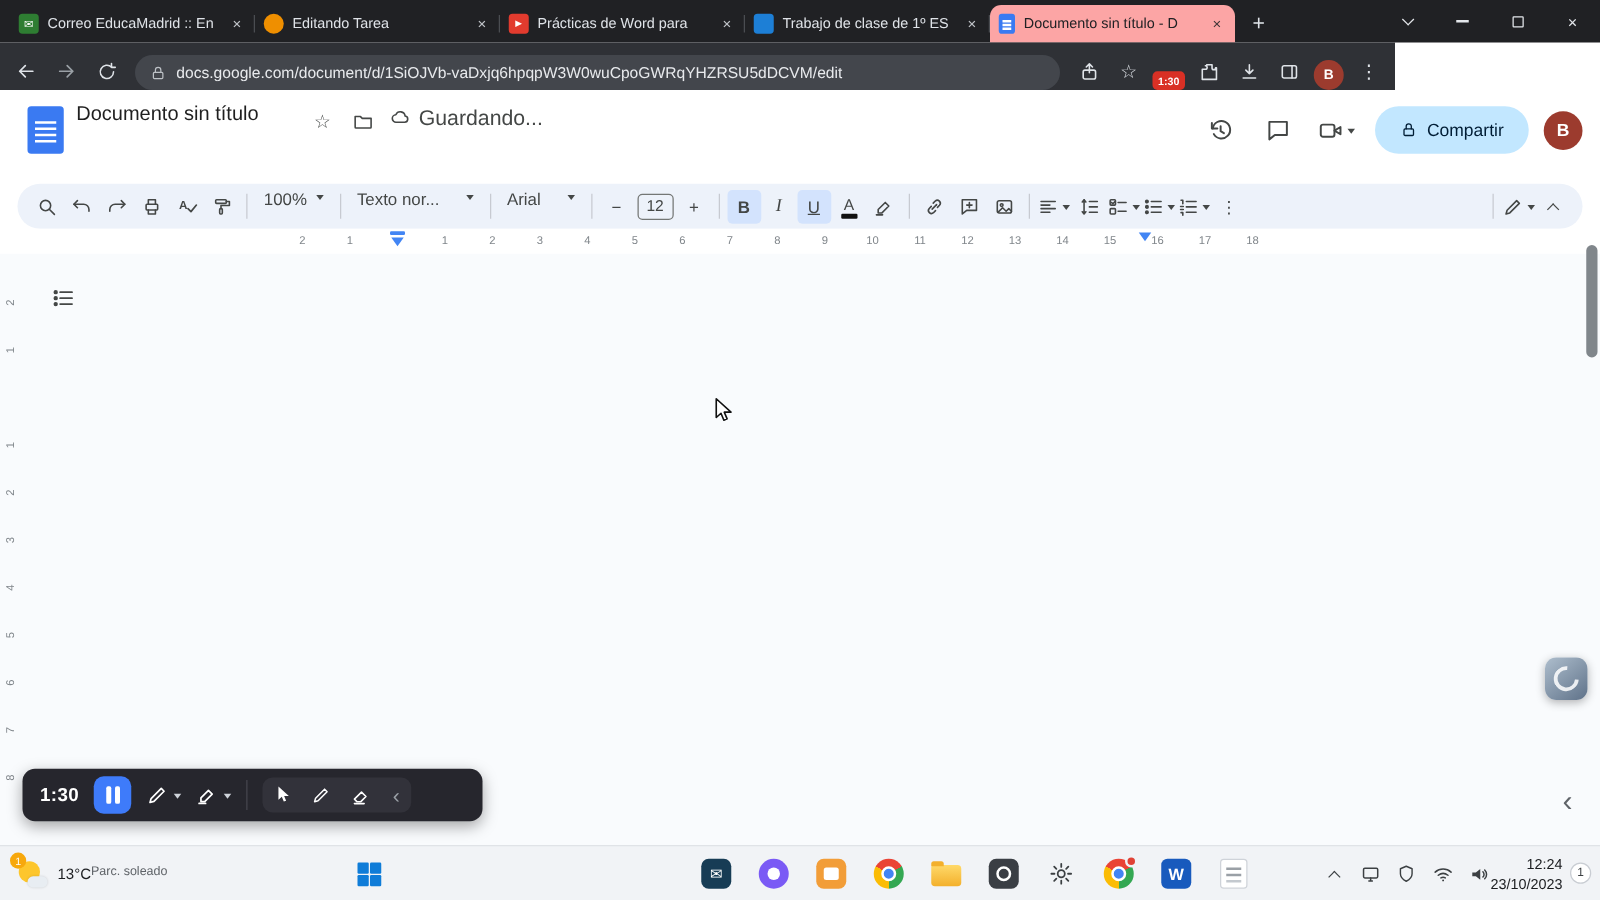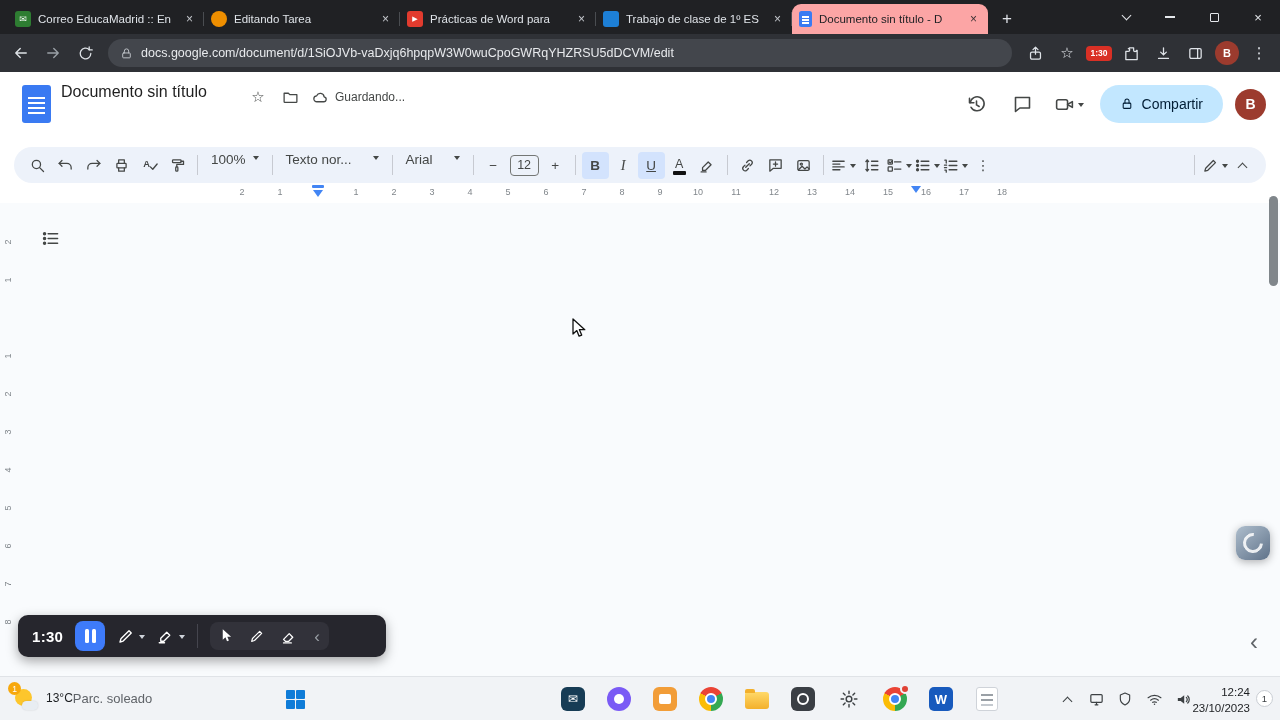--- a/index.html
+++ b/index.html
@@ -27,35 +27,35 @@
 .fav-video{background:#e23b2e;font-size:7px}
 .fav-class{background:#1d7fd6}
 .fav-docs{background:#3a7af2;position:relative;border-radius:2.5px;width:13px;height:16px}
 .fav-docs::before{content:"";position:absolute;left:3px;right:3px;top:5px;height:1.6px;background:#fff;box-shadow:0 3px 0 #fff,0 6px 0 #fff}
 .newtab{width:26px;height:26px;margin:0 0 2px 6px;display:flex;align-items:center;justify-content:center;color:#dfe3e8;font-size:17px;border-radius:50%}
 .wincontrols{margin-left:auto;display:flex;height:34px;color:#e4e7eb}
 .wc{width:44px;height:34px;display:flex;align-items:center;justify-content:center;font-size:13px}
 .minbar{width:10px;height:1.6px;background:#e4e7eb}
 .maxbox{width:9px;height:9px;border:1.4px solid #e4e7eb;border-radius:1px}
 
-.navbar{position:absolute;left:0;top:34px;width:1280px;height:38px;background:#2f3136;display:flex;align-items:center;padding:0 6px;gap:2px}
+.navbar{position:absolute;left:0;top:34px;width:1116px;height:38px;background:#2f3136;display:flex;align-items:flex-end;padding:0 6px;gap:2px}
 .nav-btn{width:30px;height:30px;border-radius:50%;display:flex;align-items:center;justify-content:center;color:#dfe3e8;font-size:15px;flex:0 0 auto}
 .omnibox{flex:1;height:28px;margin:0 6px;background:#43464c;border-radius:14px;display:flex;align-items:center;gap:8px;padding:0 12px;min-width:0}
 .url-text{font-size:12.5px;color:#e8eaed;white-space:nowrap;overflow:hidden}
 .ext-badge{min-width:26px;height:15px;padding:0 3px;background:#d93025;color:#fff;font-size:8.5px;font-weight:bold;border-radius:4px;display:flex;align-items:center;justify-content:center;margin:0 2px}
 .avatar-sm{width:24px;height:24px;border-radius:50%;background:#9c3b2e;color:#fff;font-size:11px;font-weight:bold;display:flex;align-items:center;justify-content:center;margin:0 3px;flex:0 0 auto}
 
 .docs-header{position:absolute;left:0;top:72px;width:1280px;height:75px;background:#fff}
 .docs-logo{position:absolute;left:22px;top:13px;width:29px;height:38px;background:#3a7af2;border-radius:3px}
 .docs-logo::before{content:"";position:absolute;left:6px;right:6px;top:12px;height:2px;background:#fff;box-shadow:0 5px 0 #fff,0 10px 0 #fff,0 15px 0 #fff}
 .file-title{position:absolute;left:61px;top:11px;font-size:16px;color:#1f1f1f}
 .hd-ico{position:absolute;top:13px;width:24px;height:24px;display:flex;align-items:center;justify-content:center;color:#444746;font-size:15px}
 .hd-star{left:246px}
 .hd-folder{left:278px}
-.saving{position:absolute;left:312px;top:13px;display:flex;align-items:center;gap:6px;font-size:12px;color:#444746;height:24px}
+.saving{position:absolute;left:312px;top:13px;display:flex;gap:6px;font-size:17px;color:#444746;height:24px}
 .menubar{position:absolute;left:54px;top:44px;display:flex}
 .menu-item{padding:3px 8px;font-size:14px;color:#202124;border-radius:6px}
 .header-right{position:absolute;right:14px;top:10px;height:44px;display:flex;align-items:center;gap:8px}
 .hd-btn{width:38px;height:38px;border-radius:50%;display:flex;align-items:center;justify-content:center;gap:3px}
 .share-btn{height:38px;border-radius:19px;background:#c2e7ff;color:#001d35;display:flex;align-items:center;gap:8px;padding:0 20px;font-size:14px;font-weight:500;margin:0 4px}
 .avatar-lg{width:31px;height:31px;border-radius:50%;background:#9c3b2e;color:#fff;font-weight:bold;font-size:14px;display:flex;align-items:center;justify-content:center}
 
 .docs-toolbar{position:absolute;left:14px;top:147px;width:1252px;height:36px;background:#edf2fa;border-radius:21px;display:flex;align-items:center;padding:0 10px;gap:1px;color:#444746}
 .tbtn{min-width:27px;height:27px;border-radius:4px;display:flex;align-items:center;justify-content:center;gap:3px;font-size:13.5px;flex:0 0 auto}
 .tbtn.active{background:#d3e3fd}
@@ -112,21 +112,21 @@
 .edge-chev{position:absolute;left:1250px;top:628px;font-size:24px;color:#606469}
 
 .taskbar{position:absolute;left:0;top:676px;width:1280px;height:44px;background:#f1f3f6;border-top:1px solid #e0e3e7}
 .tb-weather{position:absolute;left:6px;top:5px;display:flex;align-items:center;gap:8px;height:34px;padding:0 6px;border-radius:4px}
 .wicon{position:relative;width:26px;height:26px}
 .wicon::before{content:"";position:absolute;left:3px;top:3px;width:17px;height:17px;border-radius:50%;background:#fdc62c}
 .wicon::after{content:"";position:absolute;right:0;bottom:2px;width:16px;height:9px;border-radius:8px;background:#e8edf2;box-shadow:0 0 2px rgba(0,0,0,.15)}
 .wbadge{position:absolute;left:-4px;top:-4px;width:13px;height:13px;border-radius:50%;background:#f7a80d;color:#fff;font-size:8.5px;display:flex;align-items:center;justify-content:center;z-index:2}
 .wtxt{display:flex;flex-direction:row;line-height:1.25}
 .wtemp{font-size:12px;color:#1c1e21}
-.wdesc{font-size:13px;color:#5f6368}
+.wdesc{font-size:10px;color:#5f6368}
 .tb-start{position:absolute;left:286px;top:13px;width:19px;height:19px;display:grid;grid-template-columns:9px 9px;grid-template-rows:9px 9px;gap:1px}
 .tb-start i{background:#0f7cd8;border-radius:1px}
 .tb-search{position:absolute;left:318px;top:7px;width:224px;height:30px;background:#fff;border:1px solid #d3d7dd;border-radius:16px;display:flex;align-items:center;gap:8px;padding:0 6px 0 12px}
 .search-inp{flex:1;border:0;outline:0;background:transparent;font-size:12.5px;color:#3c4043;font-family:inherit;min-width:0}
 .search-inp::placeholder{color:#5f6368}
 .bing{width:20px;height:20px;border-radius:50%;background:radial-gradient(circle at 35% 30%,#4fb6f4,#1467bd);flex:0 0 auto}
 .tb-apps{position:absolute;left:560px;top:7px;height:30px;display:flex;align-items:center;gap:20px}
 .app{position:relative;width:26px;height:26px;display:flex;align-items:center;justify-content:center}
 .ai{display:flex;align-items:center;justify-content:center}
 .ai.mail{width:24px;height:24px;border-radius:6px;background:#173c55;color:#fff;font-size:12px}

